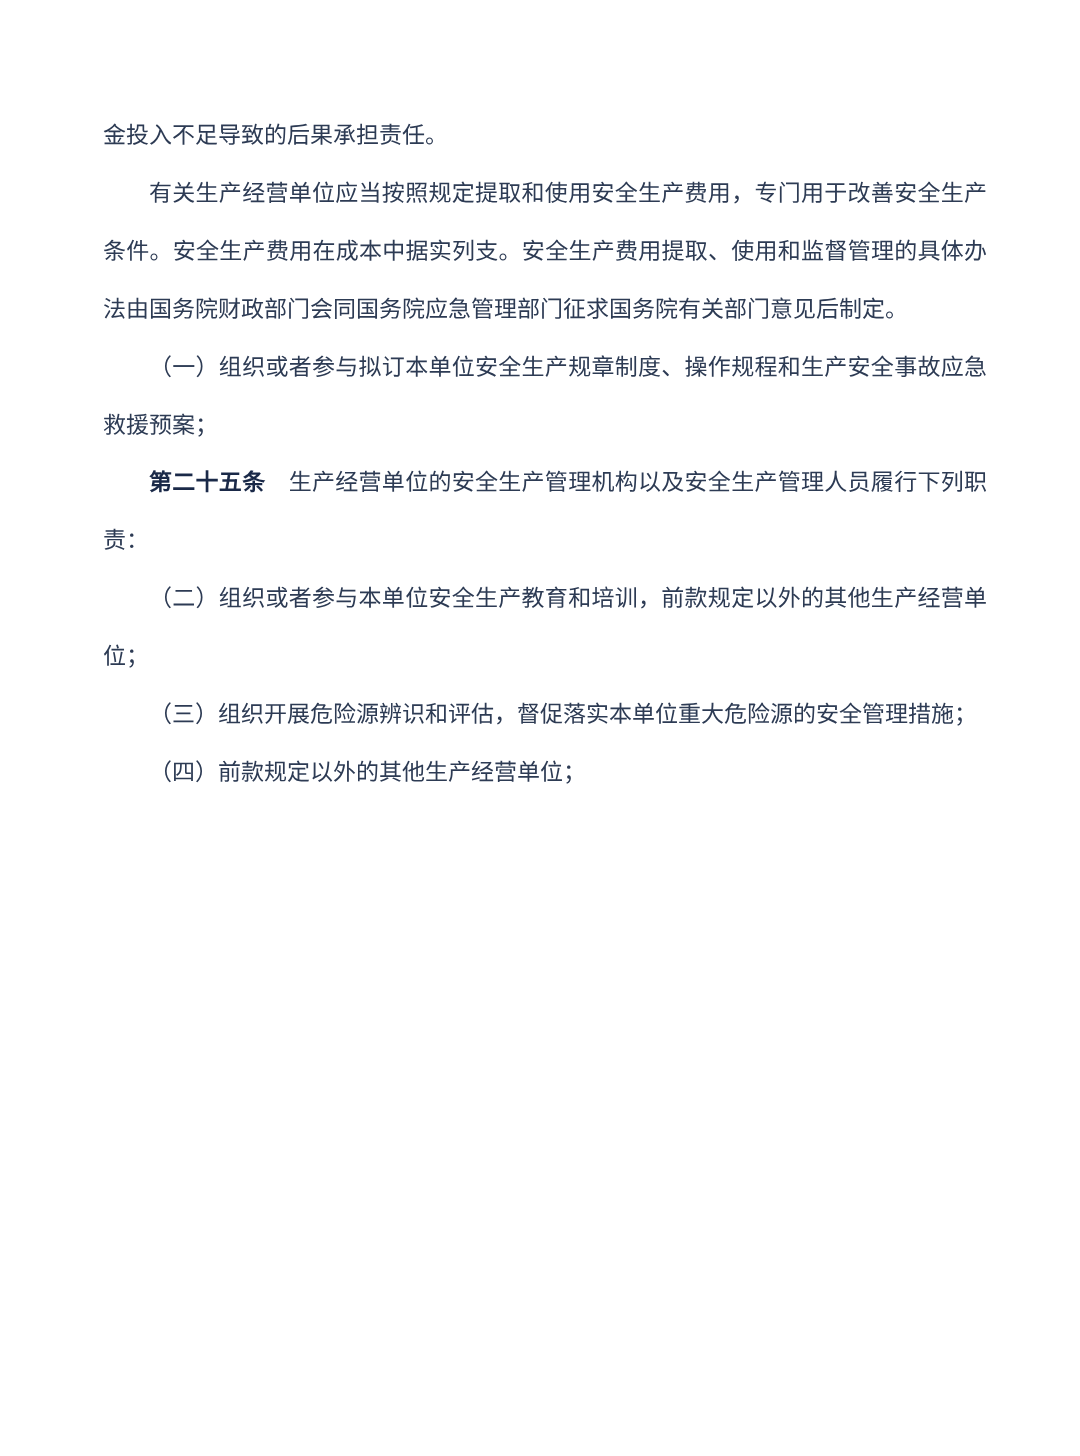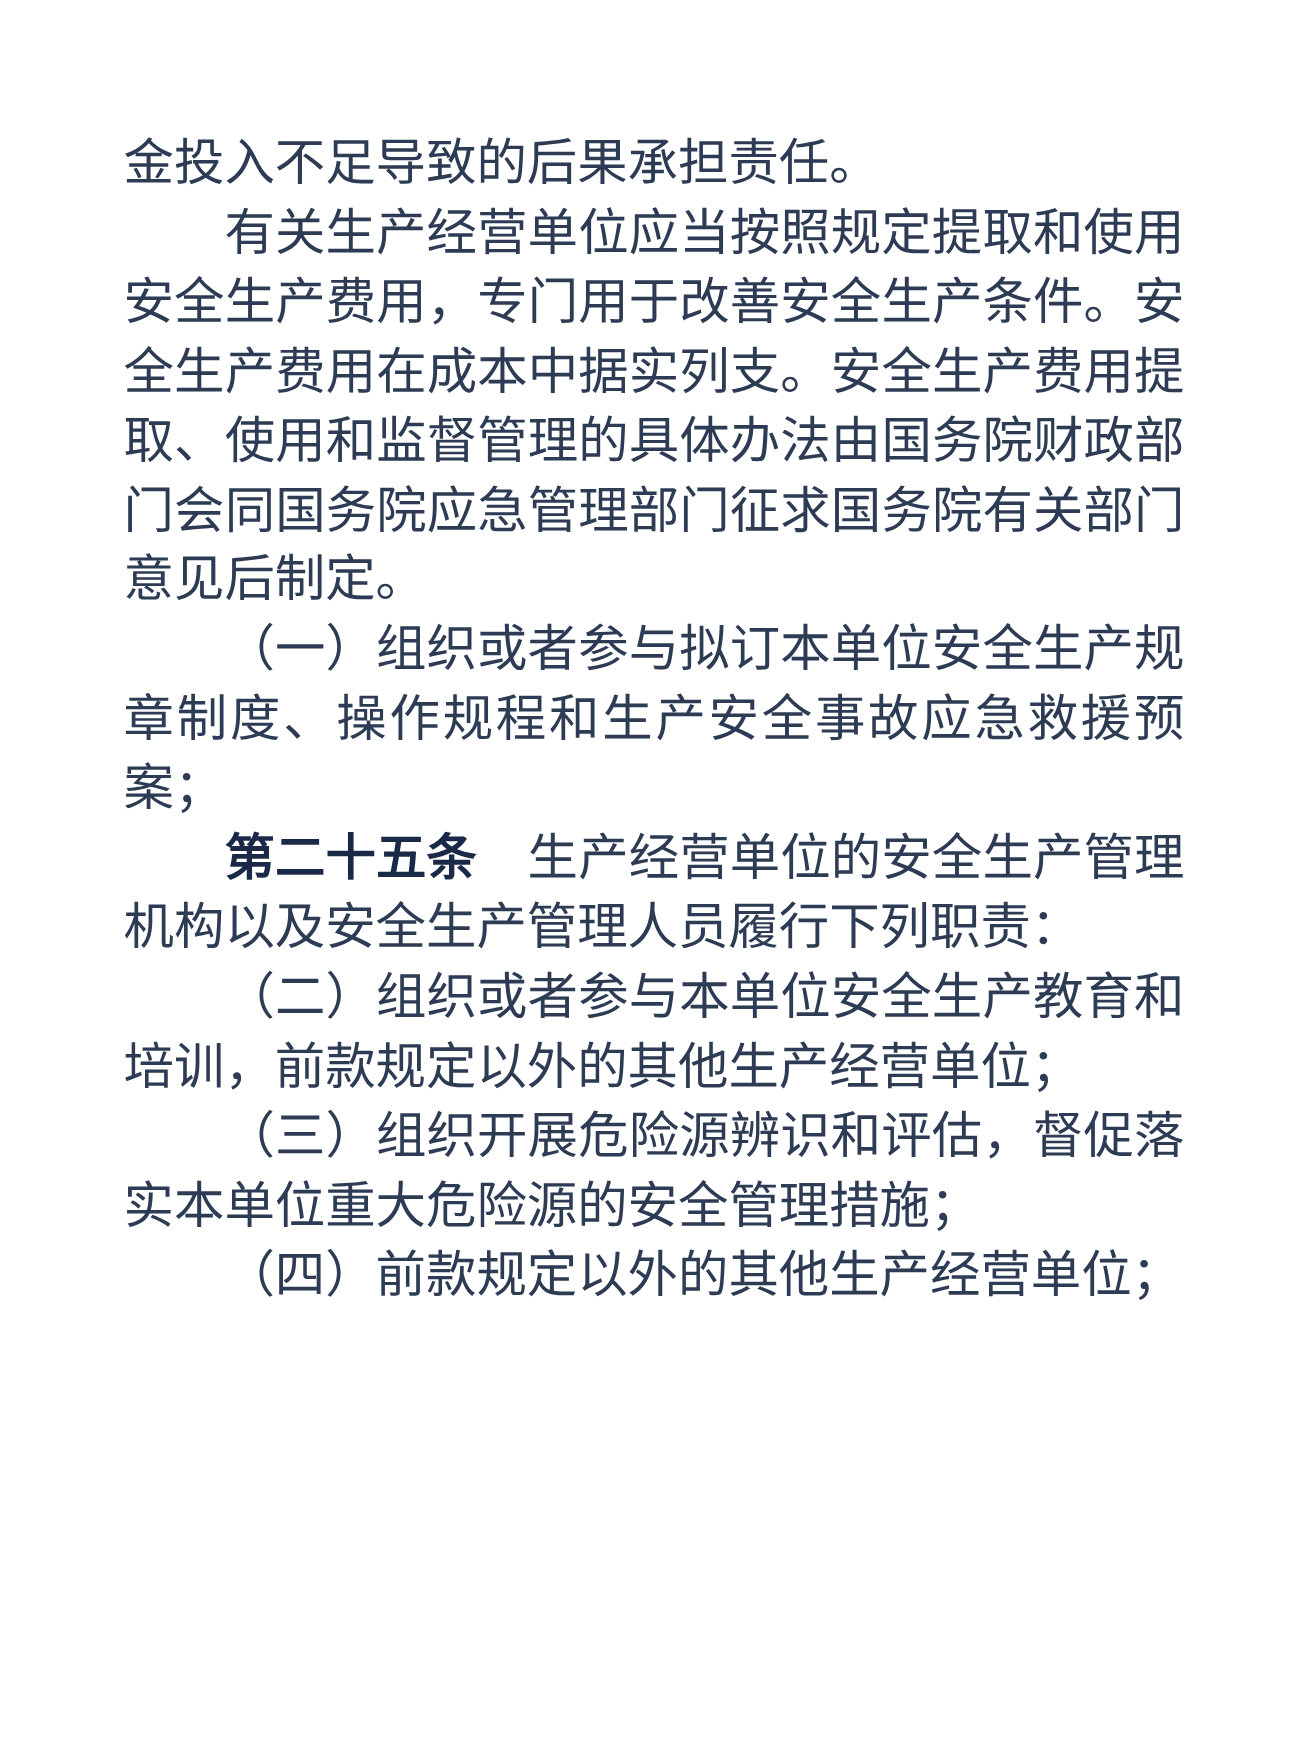--- a/index.html
+++ b/index.html
@@ -17,22 +17,22 @@
     background: var(--bg, #ffffff);
   }
   .doc {
     box-sizing: border-box;
     padding: 107px 93px 0 103px;
     width: 1080px;
   }
   .para {
     margin: 0;
     padding: 0;
-    font-family: Liberation Sans, sans-serif;
-    font-size: 42px;
+    font-family: Liberation Serif, serif;
+    font-size: 23px;
     line-height: 57.9px;
     color: var(--text-color, #2d3b54);
     text-align: justify;
     text-justify: inter-character;
     word-break: break-all;
   }
   .para.indent {
     text-indent: 2em;
   }
   .run {

